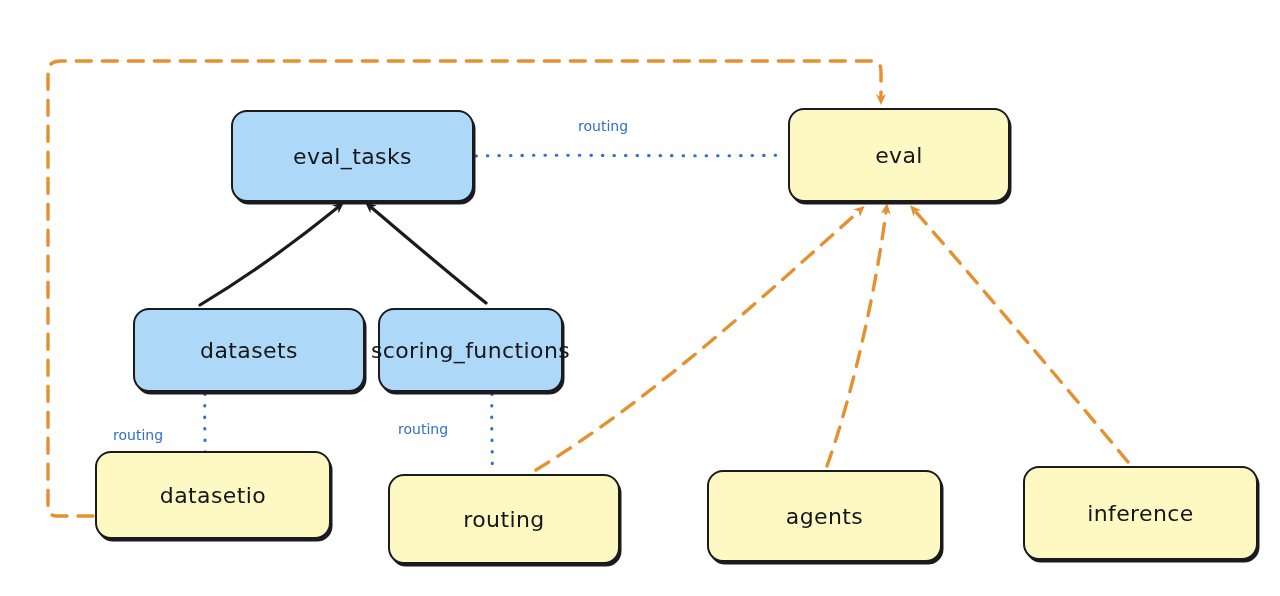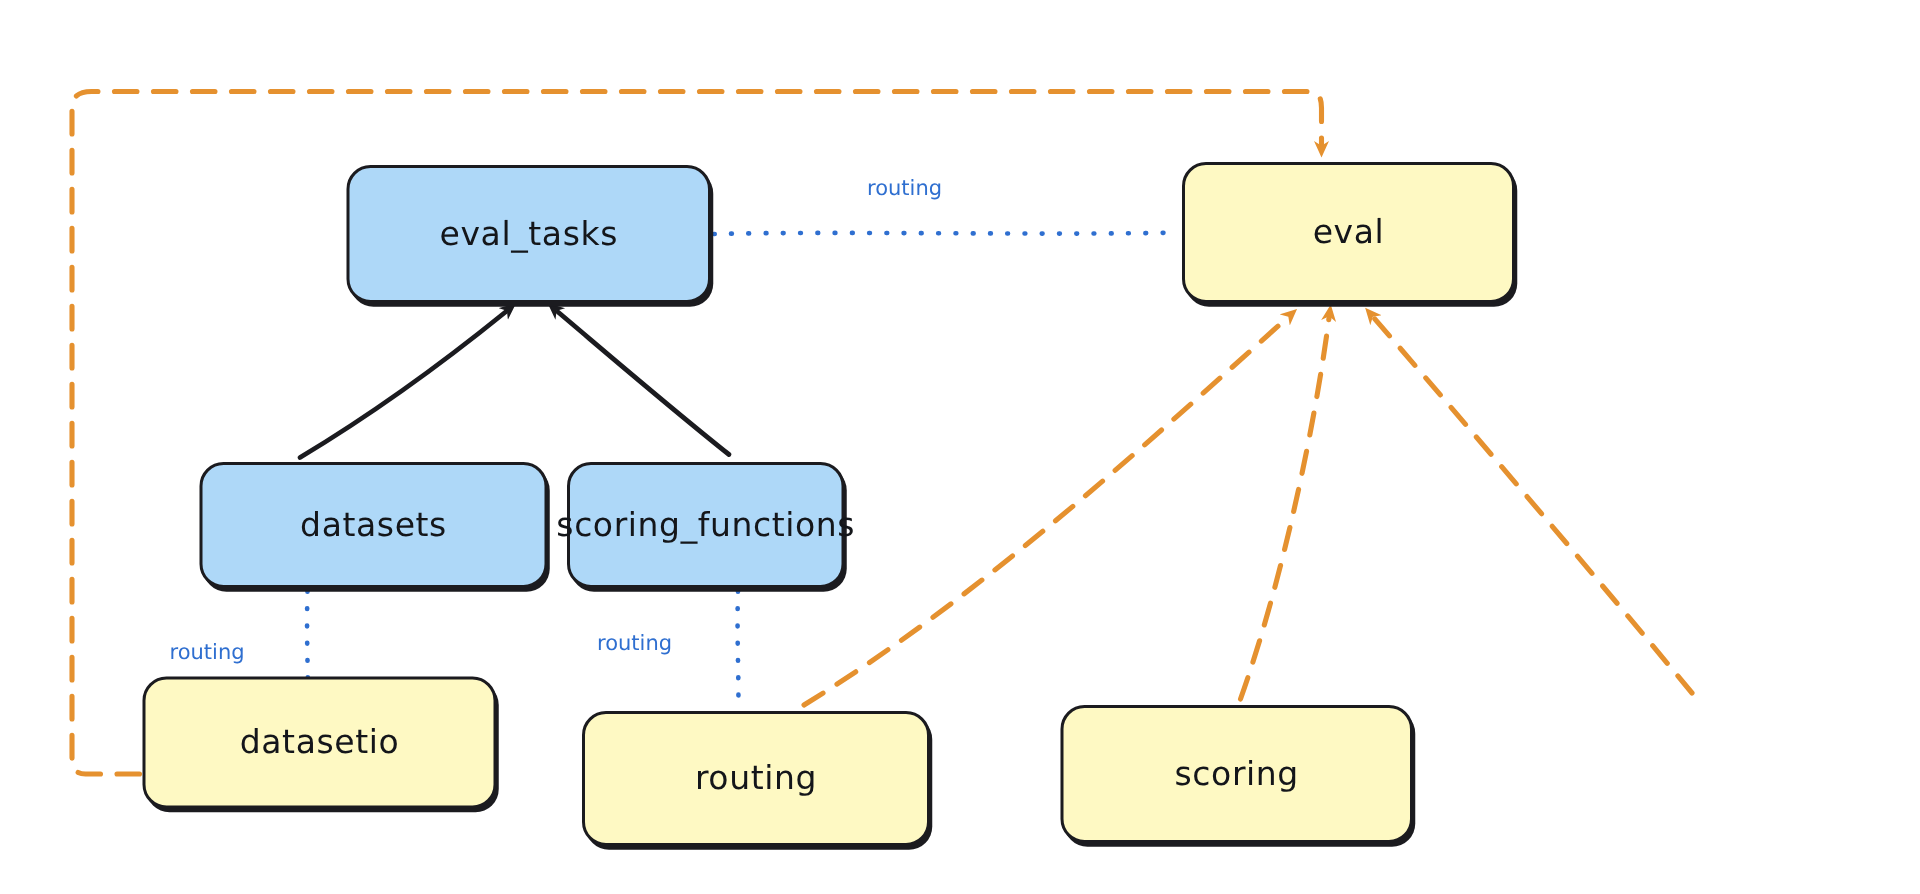--- a/index.html
+++ b/index.html
@@ -127,23 +127,26 @@
 
   <div class="node green" style="left:95px; top:451px; width:236px; height:88px;">
     <span class="node-label">datasetio</span>
   </div>
 
   <div class="node green" style="left:388px; top:474px; width:232px; height:90px;">
     <span class="node-label">routing</span>
   </div>
 
   <div class="node green" style="left:707px; top:470px; width:235px; height:92px;">
-    <span class="node-label">scoring</span>
+    <span class="node-label">agents</span>
   </div>
 
+  <div class="node green" style="left:1023px; top:466px; width:235px; height:94px;">
+    <span class="node-label">inference</span>
+  </div>
 
   <div class="edge-label" style="left:578px; top:118px;">routing</div>
 
   <div class="edge-label" style="left:113px; top:427px;">routing</div>
 
   <div class="edge-label" style="left:398px; top:421px;">routing</div>
 
 </div>
 
 </body></html>

